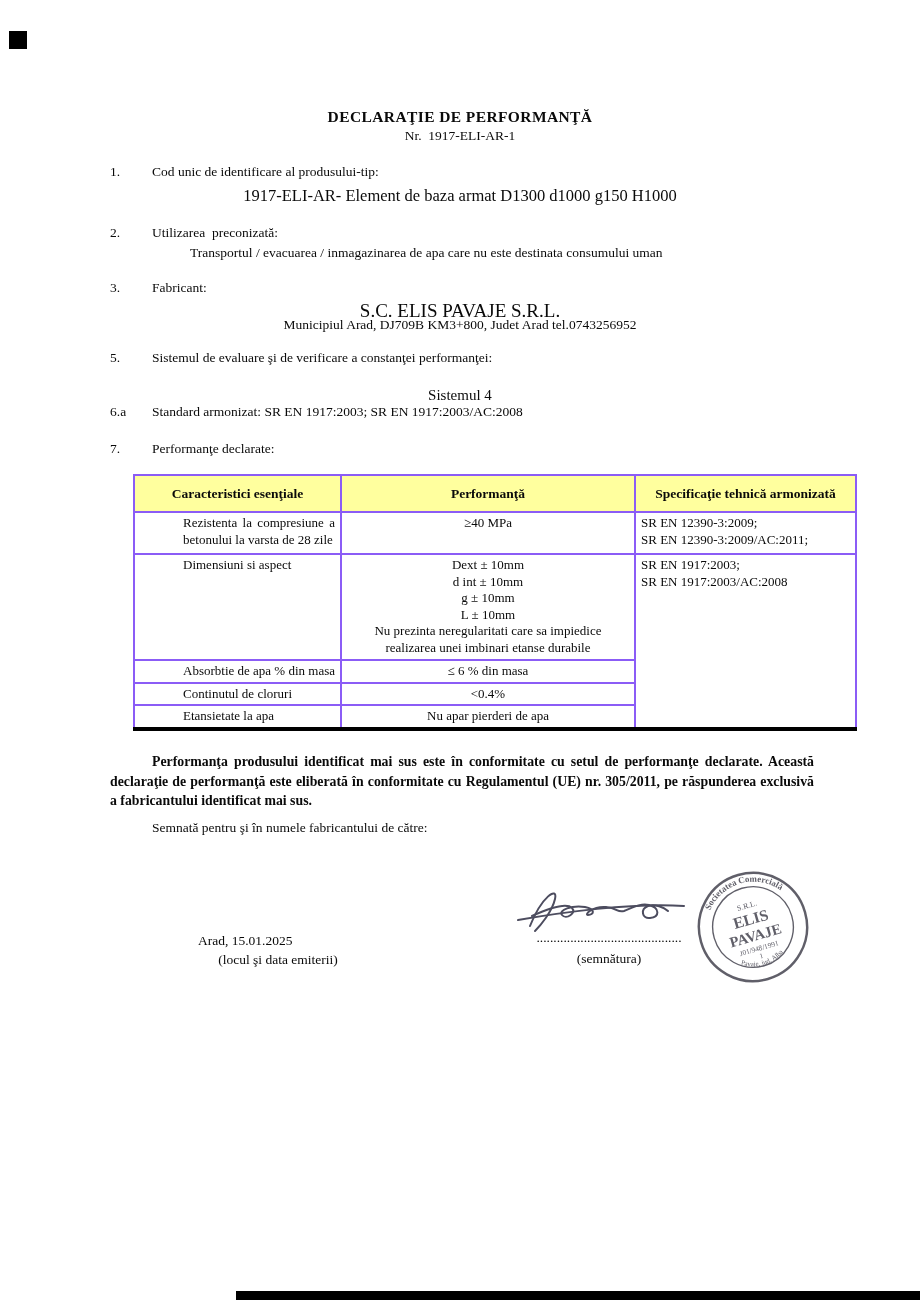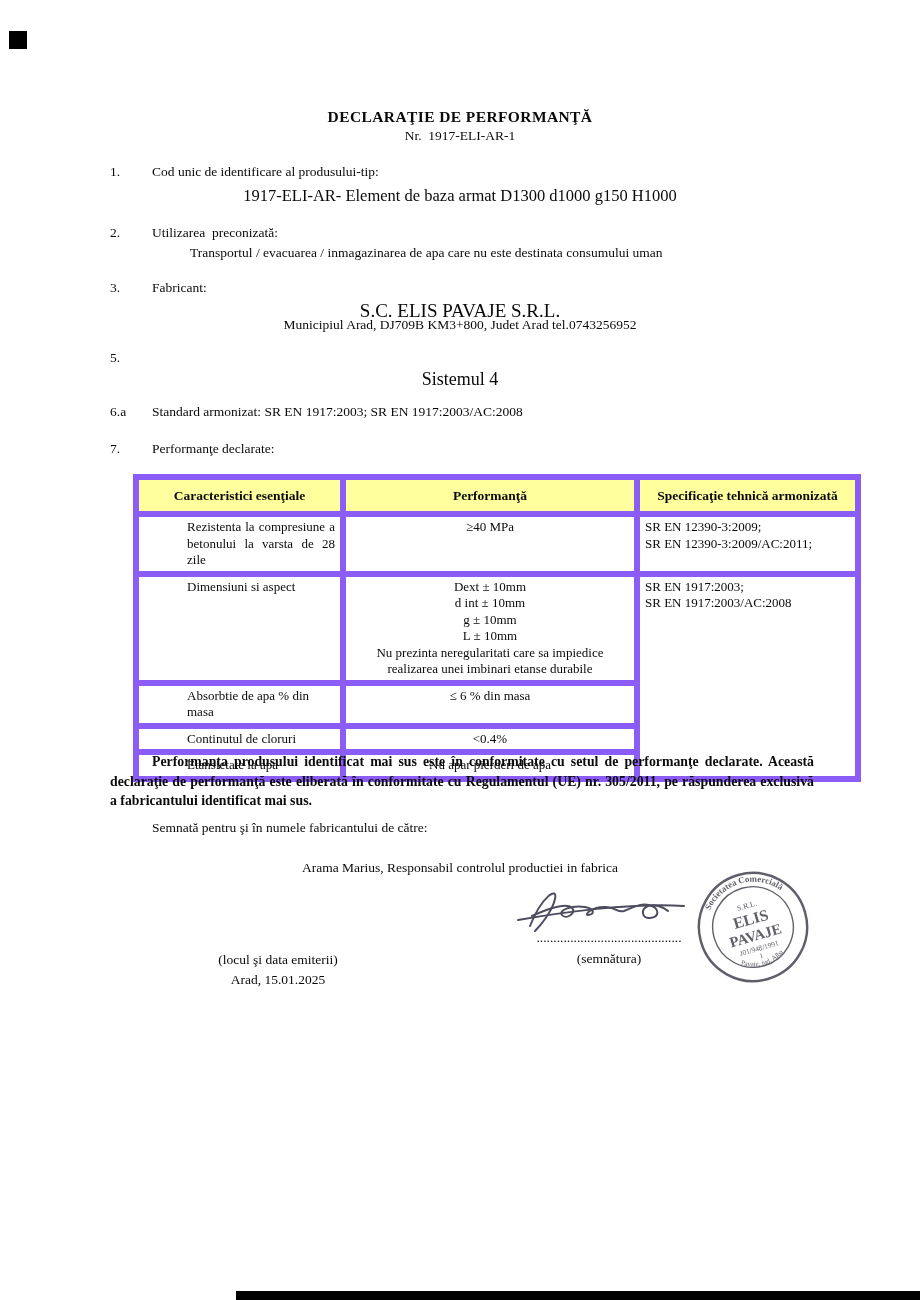--- a/index.html
+++ b/index.html
@@ -19,51 +19,51 @@
   .doc-title { top:108px; font-size:15.5px; font-weight:bold; letter-spacing:.4px; }
   .doc-number { top:128px; font-size:13.5px;text-align:center; }
 
   .item-num { position:absolute; left:110px; font-size:13.5px; }
   .item-label { position:absolute; left:152px; font-size:13.5px; }
 
   .product-line { top:186px; font-size:16.5px; }
   .use-text { left:190px; top:245px; font-size:13.5px; }
   .company { top:300px; font-size:19px;text-align:center; }
   .address { top:317px; font-size:13.5px; }
-  .system-value { top:369px; font-size:18px; }
+  .system-value { top:387px; font-size:15px; }
 
   table.perf-table {
     position:absolute; left:133px; top:474px; width:722px;
     border-collapse:collapse; table-layout:fixed;
     border:2px solid #000; border-bottom:4px solid #000;
     font-size:13px;
   }
   .perf-table th, .perf-table td {
-    border:6px solid #8b5cf6; vertical-align:top; padding:2px 5px; line-height:1.27;
+    border:2px solid #8b5cf6; vertical-align:top; padding:2px 5px; line-height:1.27;
   }
   .perf-table th {
     background:#ffff9e; font-weight:bold; text-align:center; vertical-align:middle;
     height:37px; font-size:13.5px;
   }
   td.char { text-align:left;padding-left:48px; }
   td.char.justify { text-align:justify; }
   td.perf { text-align:center; white-space:pre-line; }
   td.spec { text-align:left; white-space:pre-line; font-size:13px; }
   td.spec-merged { }
   tr.row-dim td { height:106px; }
   tr.row-r1 td { height:42px; }
 
   .closing-paragraph {
     left:110px; top:752px; width:704px; font-size:13.8px; line-height:1.43;
     text-align:justify; text-indent:42px;font-weight:bold;
   }
   .signed-for { left:152px; top:820px; font-size:13.5px; }
   .signer { top:860px; font-size:13.5px; }
 
-  .place-date { left:198px; top:972px; width:160px; text-align:center; font-size:13.5px; }
+  .place-date { left:198px; top:933px; width:160px; font-size:13.5px; }
   .place-caption { left:178px; top:952px; width:200px; text-align:center; font-size:13.5px; }
 
   .sig-block { left:526px; top:930px; width:166px; text-align:center; font-size:13.5px; }
   .sig-caption { left:526px; top:951px; width:166px; text-align:center; font-size:13.5px; }
   .sig-svg { left:512px; top:884px; width:190px; height:58px; }
 
   .stamp { left:694px; top:868px; width:118px; height:118px; opacity:.88; }
   .stamp text { font-family:"Liberation Serif", serif; fill:#4b4a55; }
   .stamp .ring { stroke:#4b4a55; fill:none; }
 </style>
@@ -84,20 +84,21 @@
   <span class="item-num" style="top:225px">2.</span>
   <span class="item-label pre" style="top:225px">Utilizarea  preconizată:</span>
   <div class="abs use-text">Transportul / evacuarea / inmagazinarea de apa care nu este destinata consumului uman</div>
 
   <span class="item-num" style="top:280px">3.</span>
   <span class="item-label" style="top:280px">Fabricant:</span>
   <div class="abs center company">S.C. ELIS PAVAJE S.R.L.</div>
   <div class="abs center address">Municipiul Arad, DJ709B KM3+800, Judet Arad tel.0743256952</div>
 
   <span class="item-num" style="top:350px">5.</span>
+  <span class="item-label" style="top:350px">Sistemul de evaluare şi de verificare a constanţei performanţei:</span>
   <div class="abs center system-value">Sistemul 4</div>
 
   <span class="item-num" style="top:404px">6.a</span>
   <span class="item-label" style="top:404px">Standard armonizat: SR EN 1917:2003; SR EN 1917:2003/AC:2008</span>
 
   <span class="item-num" style="top:441px">7.</span>
   <span class="item-label" style="top:441px">Performanţe declarate:</span>
 
   <table class="perf-table">
     <colgroup>
@@ -140,21 +141,20 @@
       </tr>
       <tr>
         <td class="char">Etansietate la apa</td>
         <td class="perf">Nu apar pierderi de apa</td>
       </tr>
     </tbody>
   </table>
 
   <div class="abs closing-paragraph">Performanţa produsului identificat mai sus este în conformitate cu setul de performanţe declarate. Această declaraţie de performanţă este eliberată în conformitate cu Regulamentul (UE) nr. 305/2011, pe răspunderea exclusivă a fabricantului identificat mai sus.</div>
   <div class="abs signed-for">Semnată pentru şi în numele fabricantului de către:</div>
-  <div class="abs center signer">Arama Marius, Responsabil controlul productiei in fabrica</div>
 
   <div class="abs place-date">Arad, 15.01.2025</div>
   <div class="abs place-caption">(locul şi data emiterii)</div>
 
   <svg class="abs sig-svg" viewBox="0 0 190 58">
     <g fill="none" stroke="#2e2e44" stroke-width="2" stroke-linecap="round" opacity="0.85">
       <path d="M 18 42 C 30 12, 46 2, 43 15 C 40 28, 28 42, 23 47"></path>
       <path d="M 20 32 C 42 22, 55 19, 60 24 C 65 29, 54 36, 50 31 C 46 26, 60 21, 73 23 C 84 25, 82 31, 76 31 C 72 31, 80 22, 94 23 C 106 24, 105 29, 112 27 C 120 24, 128 19, 137 21 C 148 24, 148 33, 138 34 C 130 35, 128 25, 136 22 C 143 20, 152 23, 156 27"></path>
       <path d="M 6 36 C 46 29, 122 18, 172 22"></path>
     </g>

